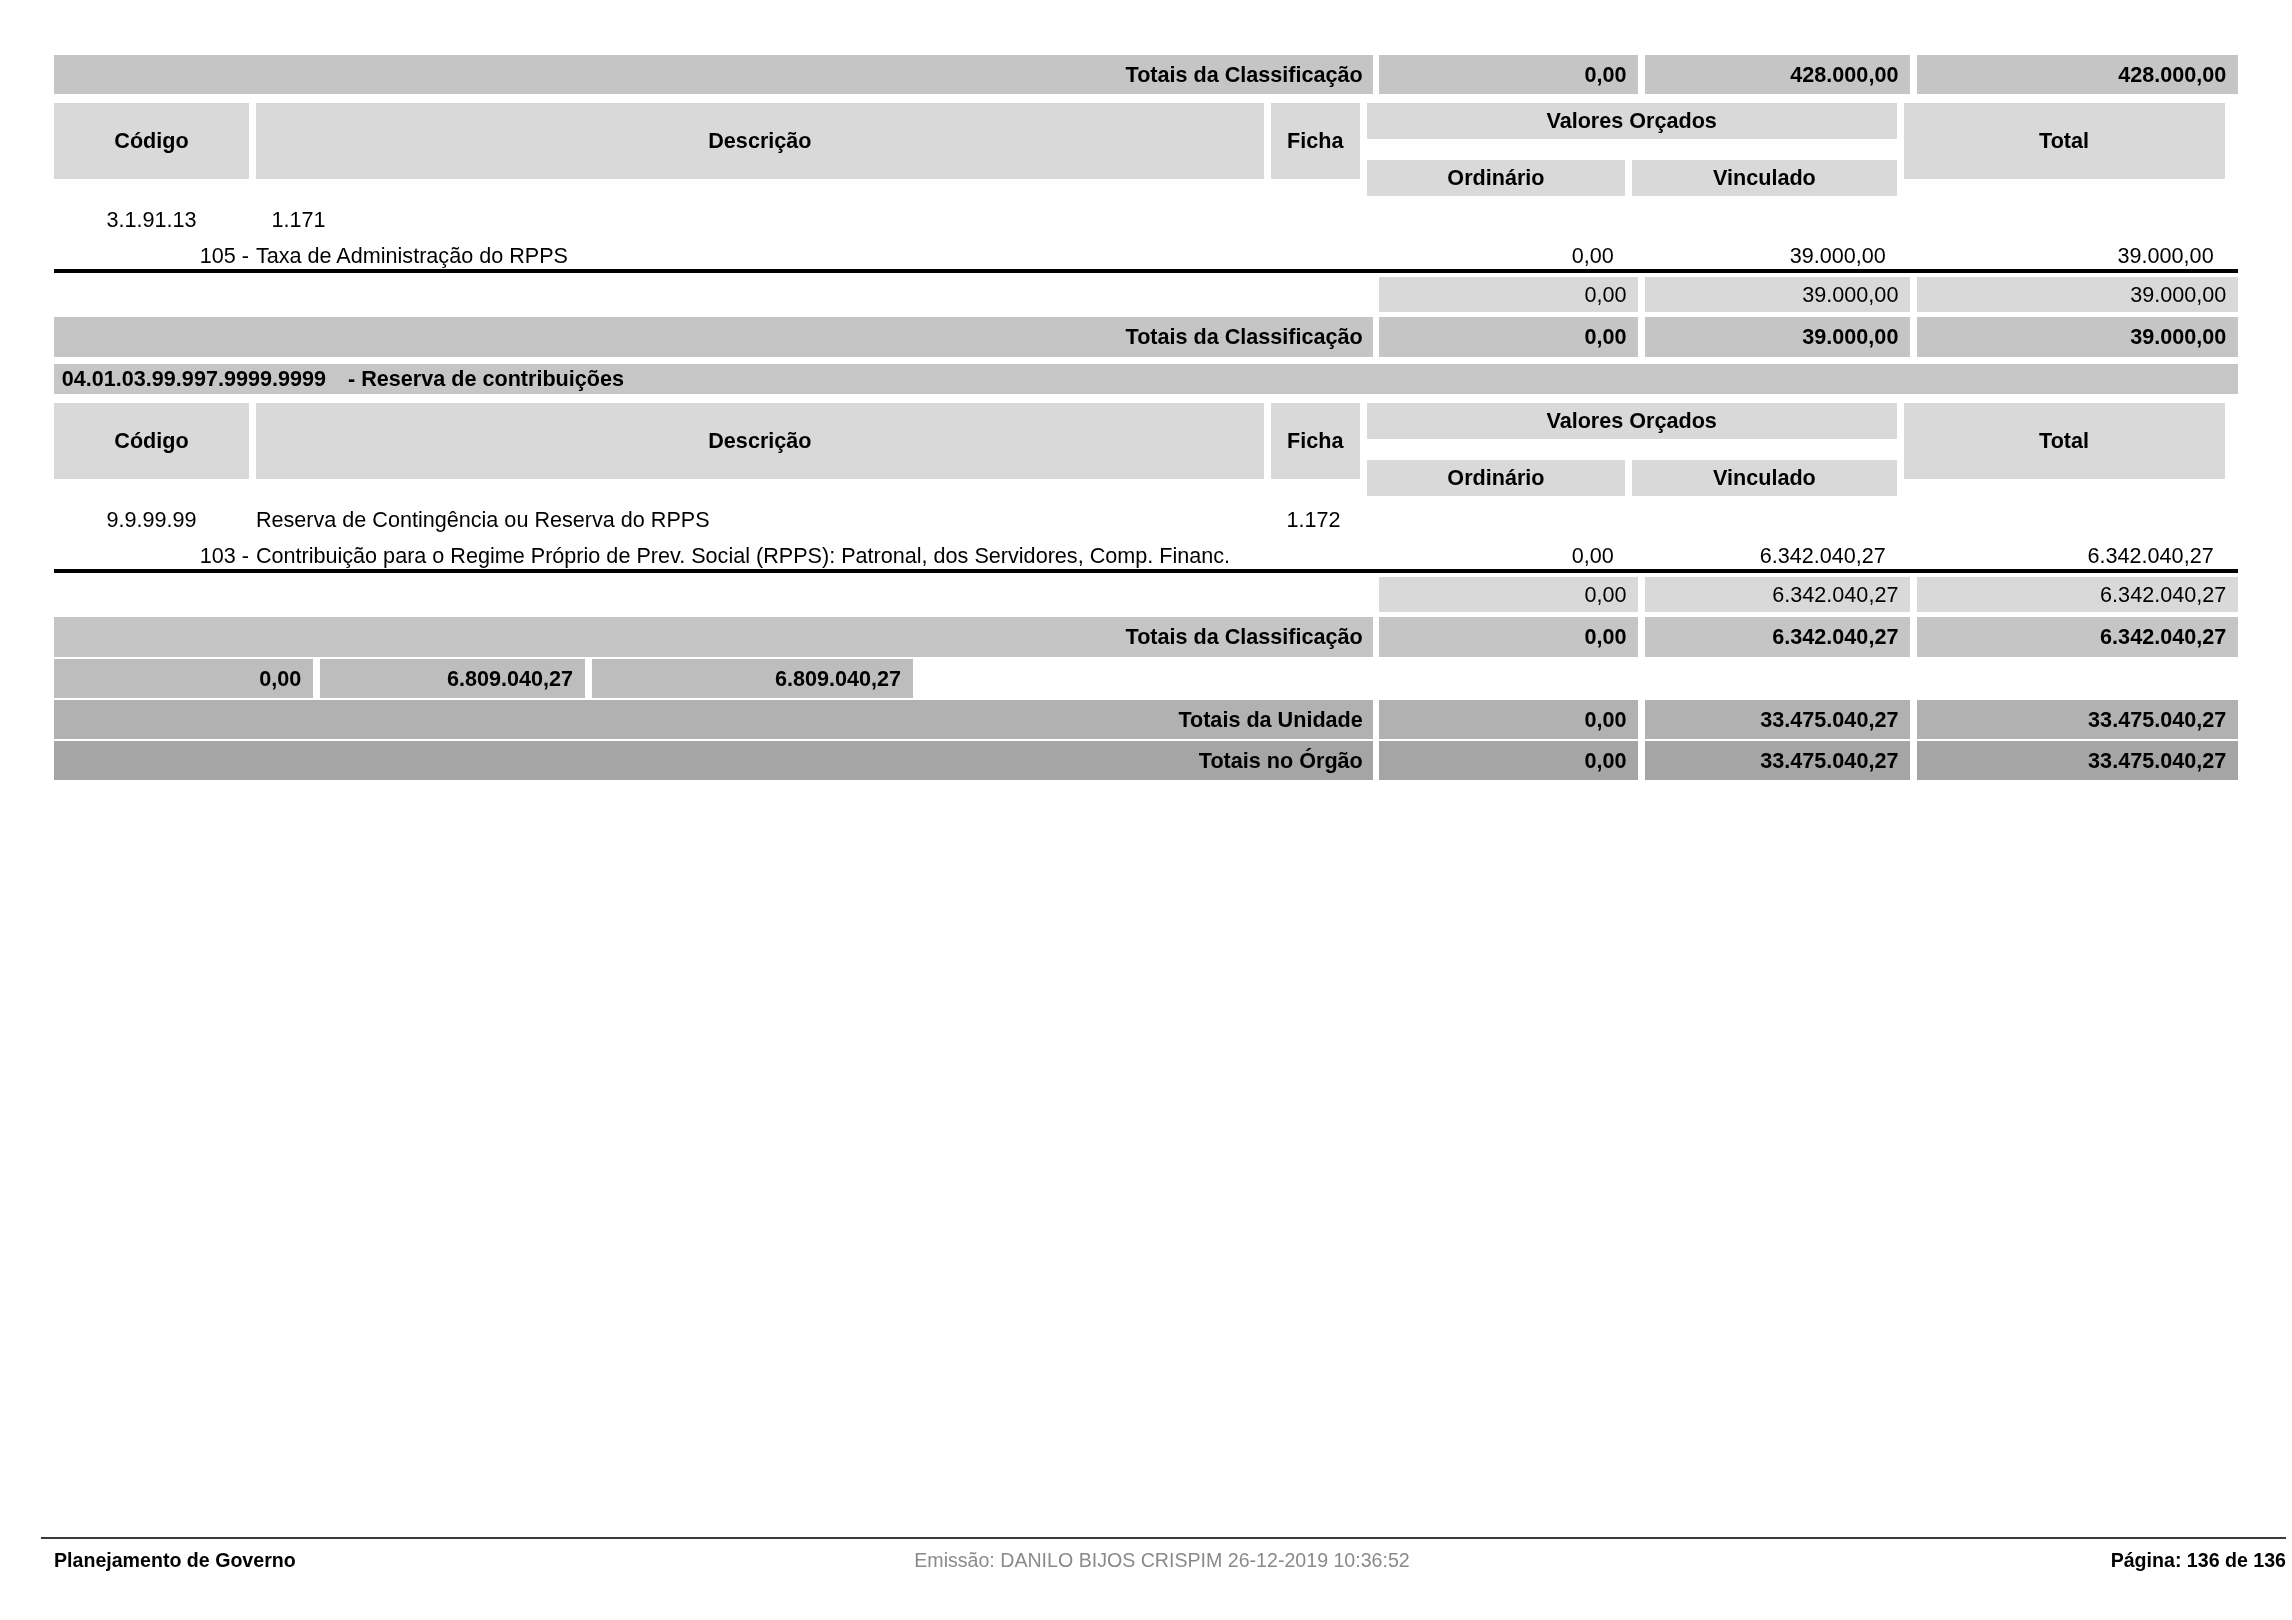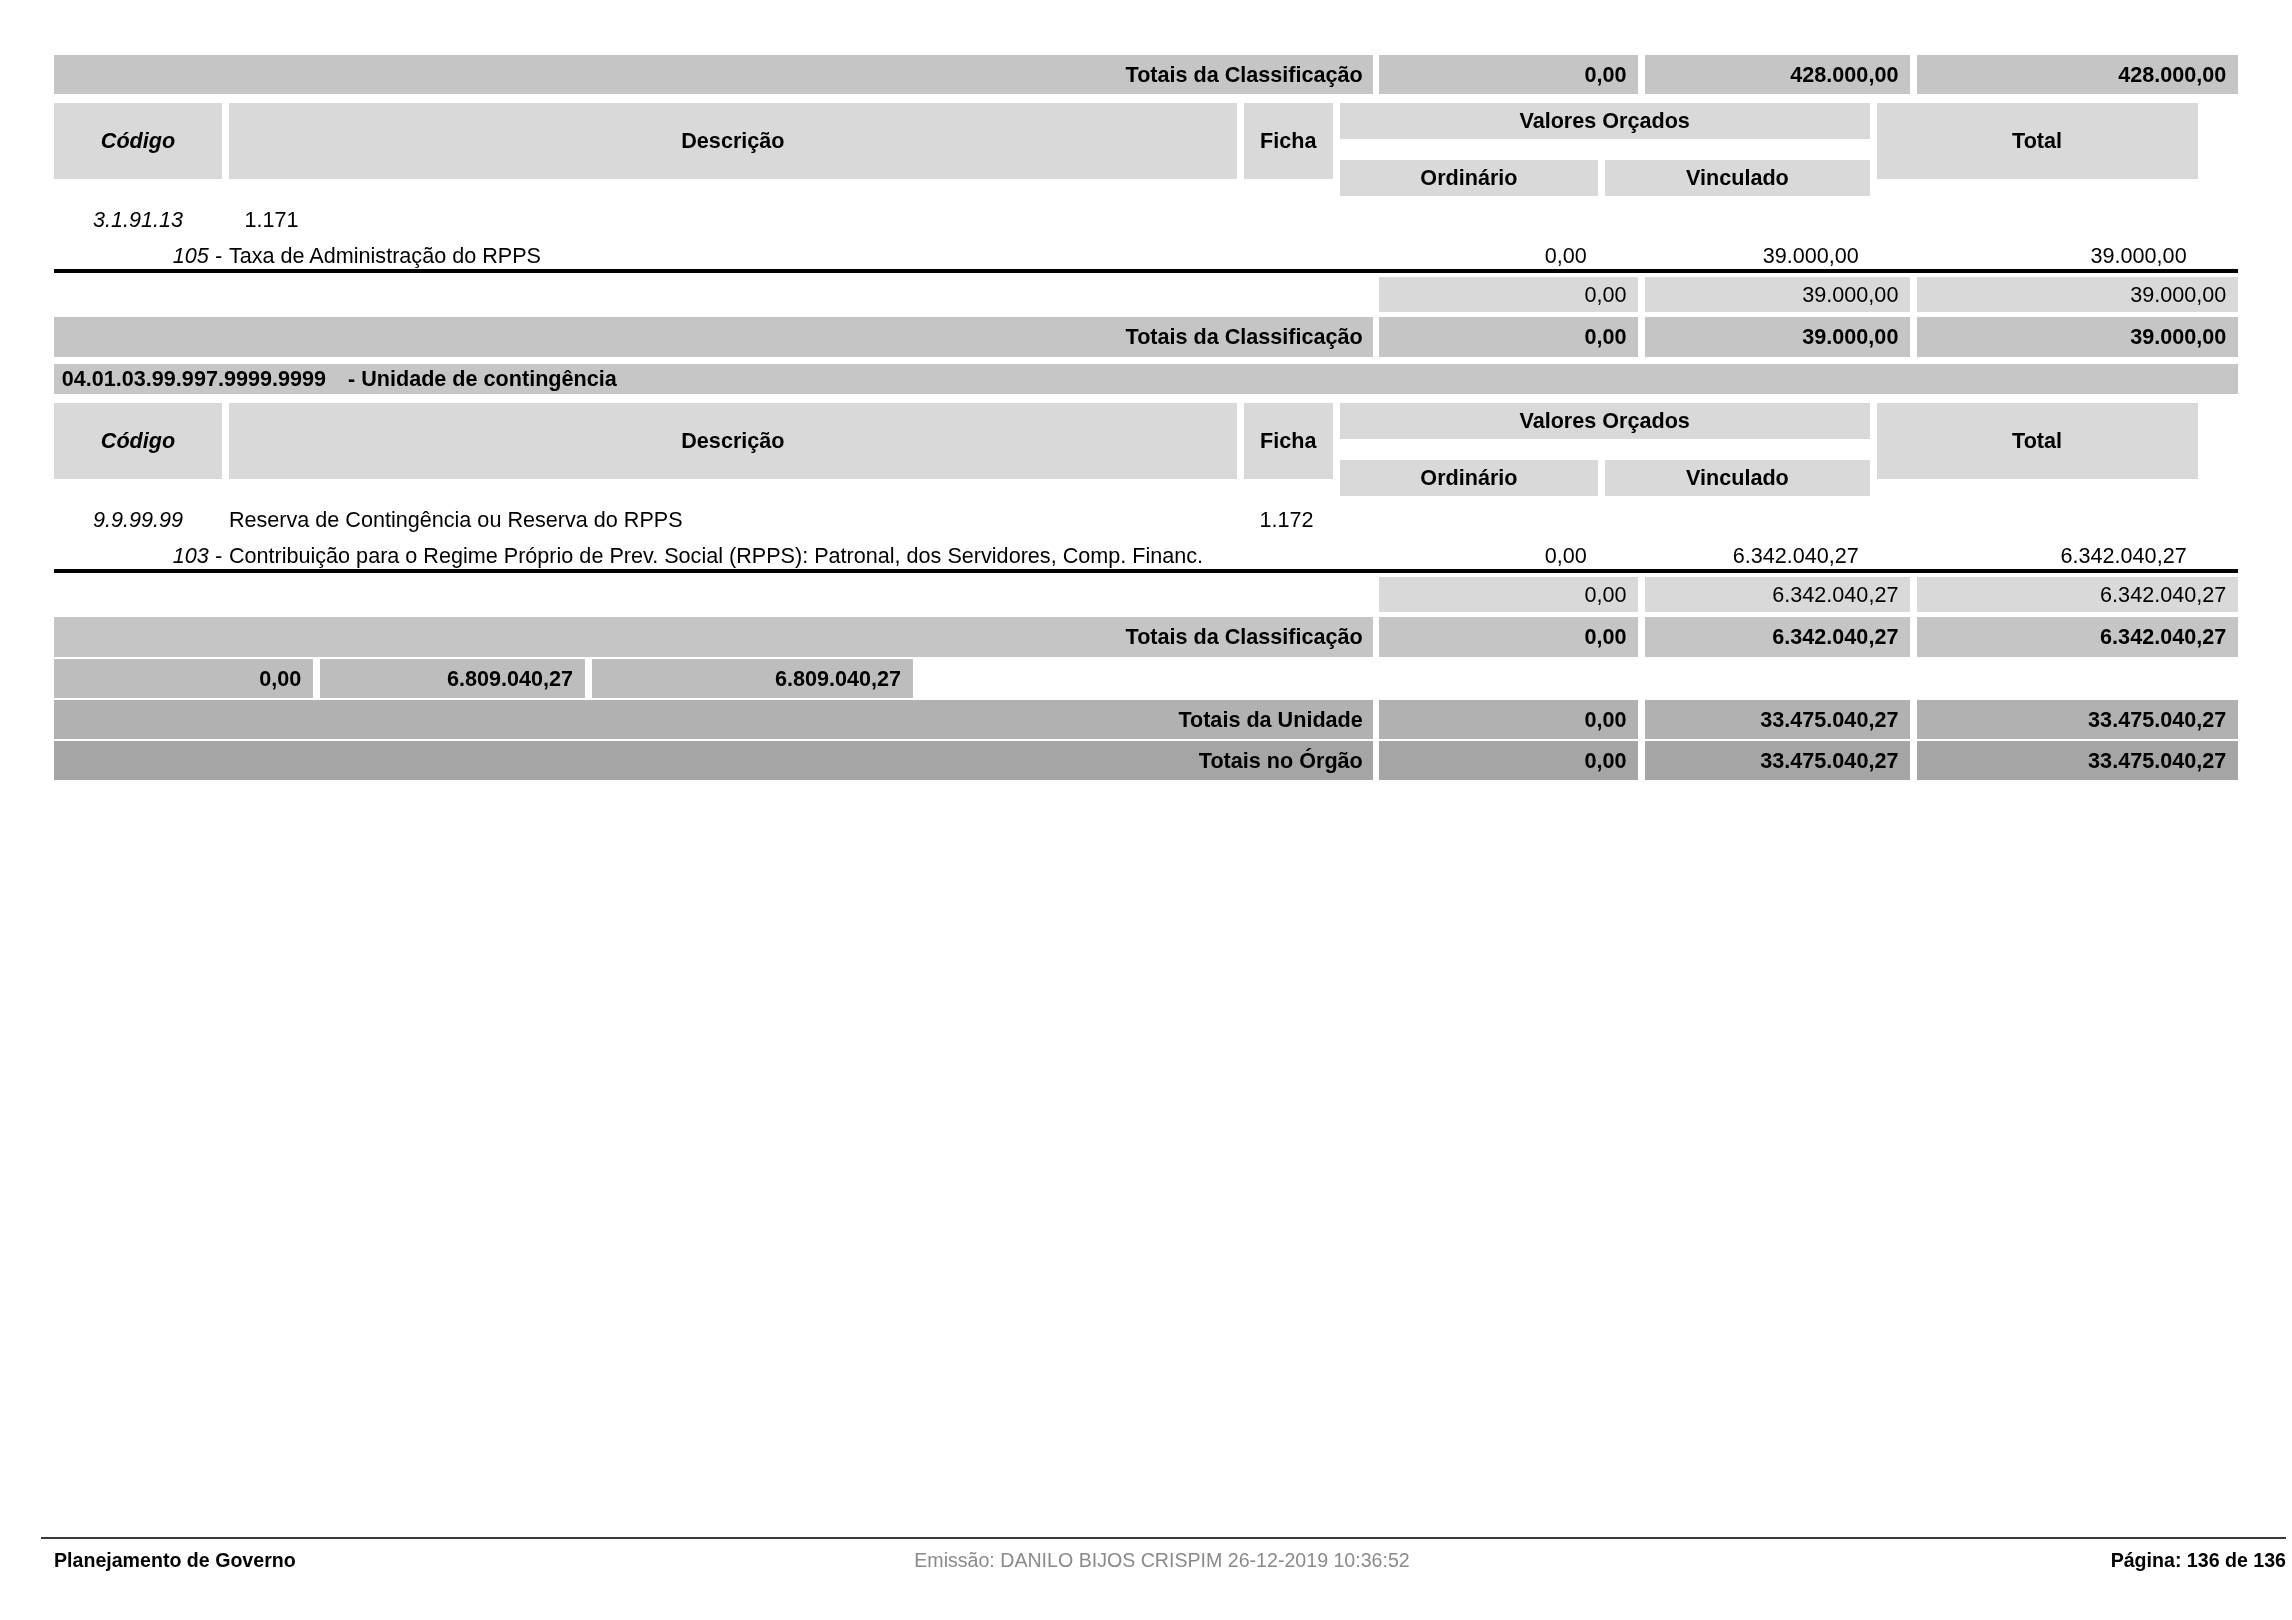--- a/index.html
+++ b/index.html
@@ -8,21 +8,21 @@
   .page {
     position:relative; width:2293px; height:1620px; background:#ffffff;
     overflow:hidden; font-size:21.6px;
   }
   .content { position:absolute; left:54px; top:0; width:2184px; }
 
   .row { display:flex; gap:6.9px; }
   .cell { display:flex; align-items:center; }
 
   
-  .col-codigo { width:168px;font-style:italic; }
+  .col-codigo { width:195px; }
   .col-desc   { width:1008px; }
   .col-ficha  { width:89px; }
   .col-ord    { width:259px; }
   .col-vinc   { width:265px; }
   .col-total  { width:321px; }
   .col-label  { width:1319px; } 
   .vo-group   { width:530px; display:flex; flex-direction:column; gap:21px; }
 
   .num   { justify-content:flex-end; padding-right:11.8px; }
   .ctr   { justify-content:center; }
@@ -130,21 +130,21 @@
 
     <div class="row totrow classtot">
       <div class="cell col-label">Totais da Classificação</div>
       <div class="cell col-ord num">0,00</div>
       <div class="cell col-vinc num">39.000,00</div>
       <div class="cell col-total num">39.000,00</div>
     </div>
 
     <div class="secbar">
       <span class="sec-code">04.01.03.99.997.9999.9999</span>
-      <span class="sec-title">- Unidade de contingência</span>
+      <span class="sec-title">- Reserva de contribuições</span>
     </div>
 
     <div class="row thead">
       <div class="th col-codigo">Código</div>
       <div class="th col-desc">Descrição</div>
       <div class="th col-ficha">Ficha</div>
       <div class="vo-group">
         <div class="th vo-top">Valores Orçados</div>
         <div class="vo-bottom">
           <div class="th col-ord">Ordinário</div>

